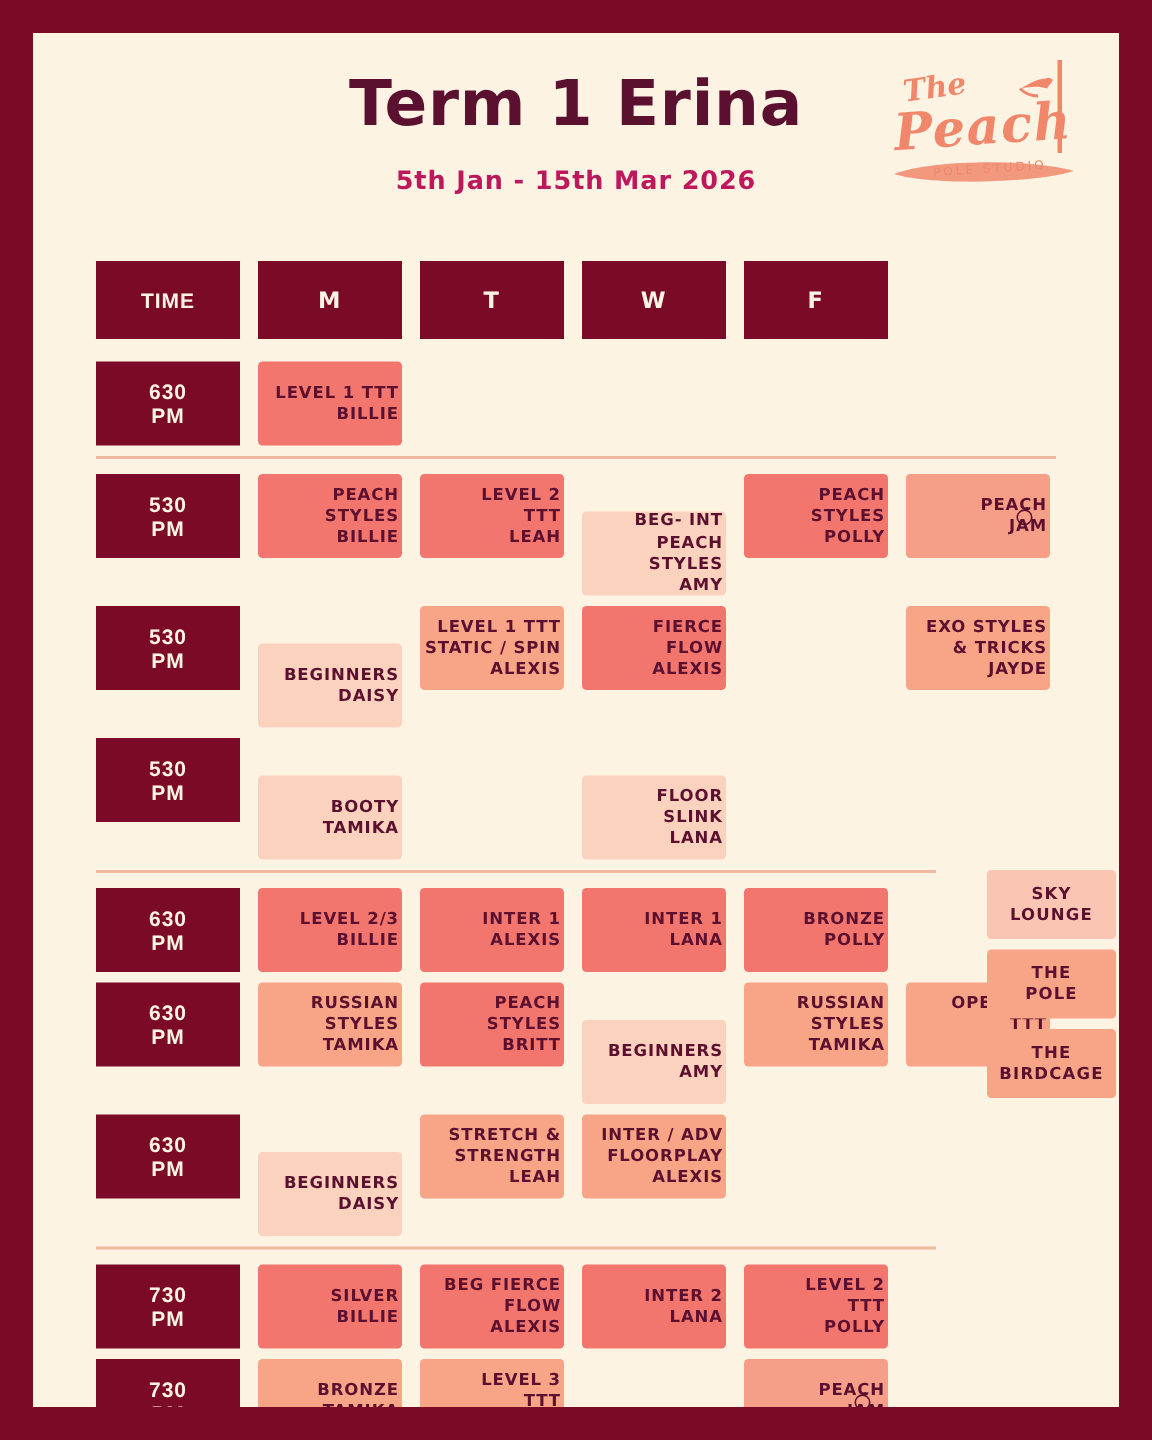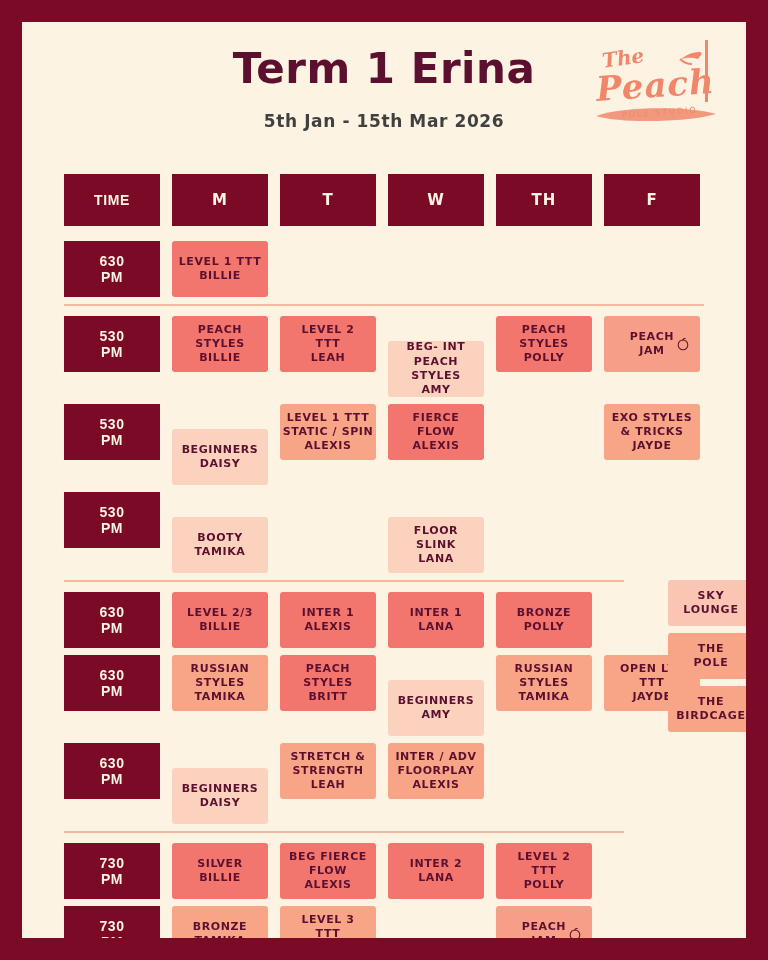--- a/index.html
+++ b/index.html
@@ -34,21 +34,21 @@
     font-size: 42px;
     letter-spacing: 0.5px;
     color: #5C1030;
     margin: 0;
   }
   .subtitle {
     font-family: "DejaVu Sans", sans-serif;
     font-weight: bold;
     font-size: 17px;
     letter-spacing: 0.6px;
-    color: #404040;
+    color: #be185d;
     margin-top: 18px;
   }
 
   
   .logo {
     position: absolute;
     right: 22px;
     top: 14px;
     width: 136px;
     height: 92px;
@@ -153,21 +153,21 @@
     margin-right: 12px;
     border-radius: 3px;
     font-family: "DejaVu Sans", sans-serif;
     font-weight: bold;
     font-size: 11px;
     letter-spacing: 0.6px;
     line-height: 1.3;
     color: #5C1030;
     display: flex;
     flex-direction: column;
-    align-items: center;
+    align-items: flex-end;
     justify-content: center;
     text-align: center;
     padding: 4px 2px;
     position: relative;
   }
   .cell.empty { background: transparent; }
   .cell .ln { display: block; }
   .h56 { height: 56px; }
   .gap { height: 8px; }
   .timecell.h56 { height: 56px; margin-right: 12px; }
@@ -212,21 +212,20 @@
     font-weight: bold;
     font-size: 11px;
     letter-spacing: 0.8px;
     color: #5C1030;
     display: flex;
     flex-direction: column;
     align-items: center;
     justify-content: center;
     text-align: center;
     line-height: 1.25;
-    margin-left: 10px;
   }
 </style>
 </head>
 <body>
 
 <div id="page">
   <div id="card">
 
     <div class="header">
       <div class="title">Term 1 Erina</div>
@@ -249,21 +248,20 @@
     </div>
 
     <div class="grid">
 
       <div class="row headrow">
         <div class="timecell">TIME</div>
         <div class="cols">
           <div class="headcell">M</div>
           <div class="headcell">T</div>
           <div class="headcell">W</div>
-          <div class="headcell">TH</div>
           <div class="headcell">F</div>
         </div>
       </div>
 
       <div class="gap"></div>
       <div id="grid-body">
           <div class="row">
             <div class="timecell h56">
               <span class="ln">630</span>
               <span class="ln">PM</span>

